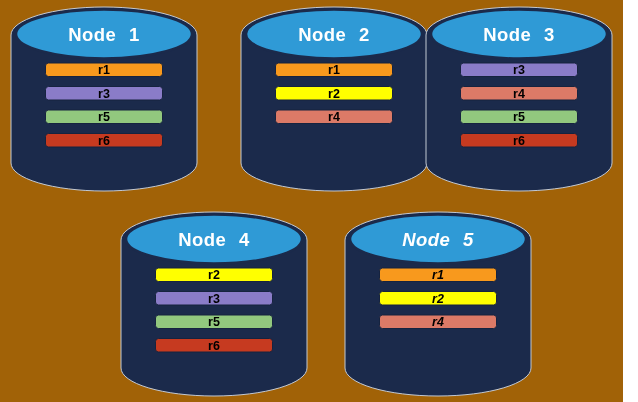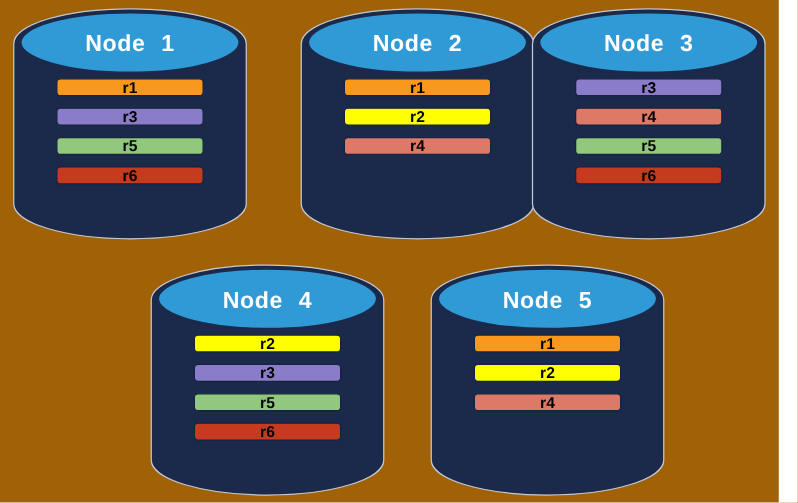--- a/index.html
+++ b/index.html
@@ -17,21 +17,21 @@
   }
   .node {
     position: absolute;
     width: 192px;
     height: 190px;
   }
   .node-0 { left: 8px;   top: 4px; }
   .node-1 { left: 238px; top: 4px; }
   .node-2 { left: 423px; top: 4px; }
   .node-3 { left: 118px; top: 209px; }
-  .node-4 { left: 342px; top: 209px; }
+  .node-4 { left: 342px; top: 209px; font-style: italic; }
 
   .cyl-outer {
     fill: var(--cyl-body);
     stroke: var(--cyl-outline);
     stroke-width: 1;
   }
   .cyl-top {
     fill: var(--cyl-top);
     stroke: var(--cyl-body);
     stroke-width: 2.5;

